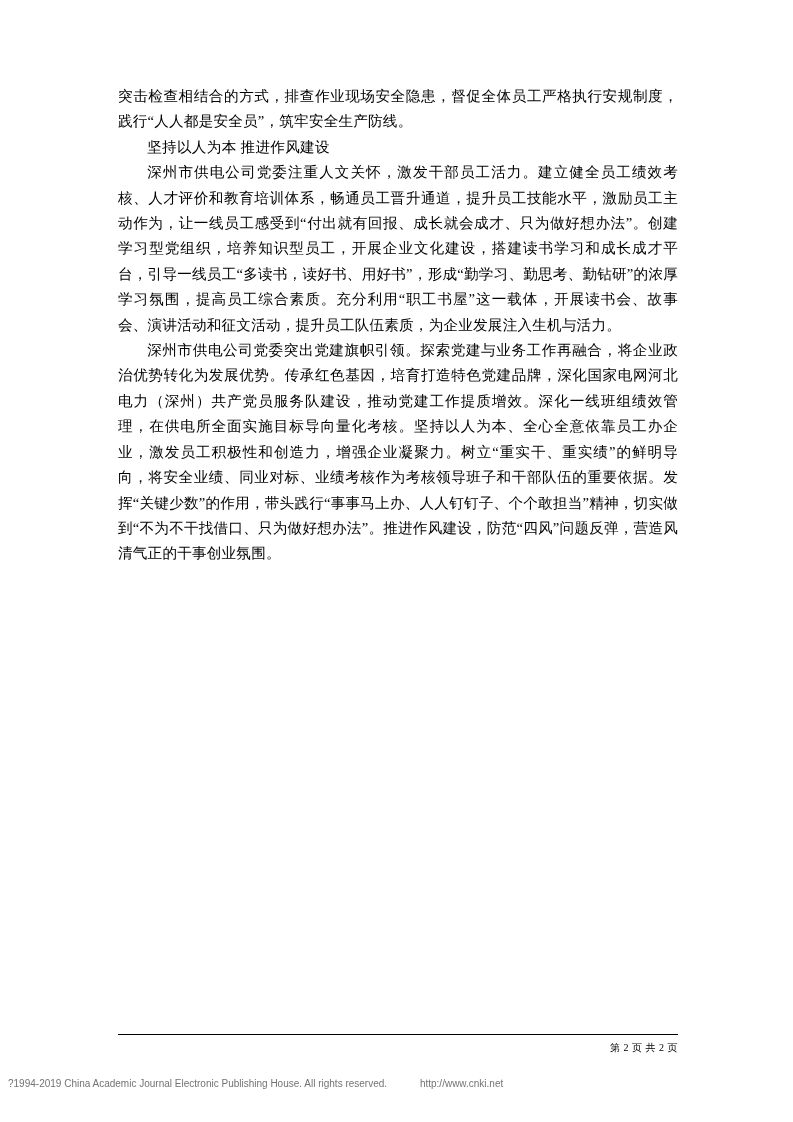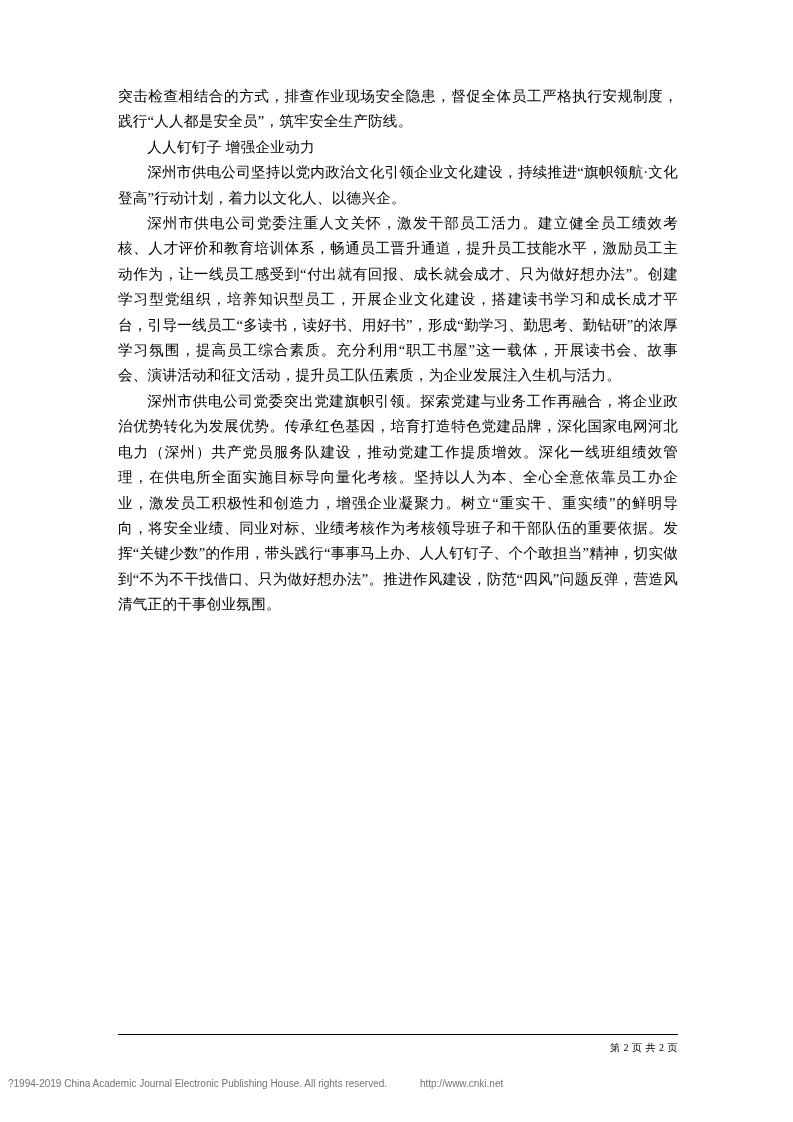--- a/index.html
+++ b/index.html
@@ -75,22 +75,21 @@
     margin-left: 30px;
   }
 </style>
 </head>
 <body>
 
 <div class="page">
 
   <div class="content">
     <p class="para">突击检查相结合的方式，排查作业现场安全隐患，督促全体员工严格执行安规制度，践行“人人都是安全员”，筑牢安全生产防线。</p>
-    <p class="heading">人人钉钉子  增强企业动力</p>
-    <p class="para indent">深州市供电公司坚持以党内政治文化引领企业文化建设，持续推进“旗帜领航·文化登高”行动计划，着力以文化人、以德兴企。</p>
+    <p class="heading">坚持以人为本  推进作风建设</p>
     <p class="para indent">深州市供电公司党委注重人文关怀，激发干部员工活力。建立健全员工绩效考核、人才评价和教育培训体系，畅通员工晋升通道，提升员工技能水平，激励员工主动作为，让一线员工感受到“付出就有回报、成长就会成才、只为做好想办法”。创建学习型党组织，培养知识型员工，开展企业文化建设，搭建读书学习和成长成才平台，引导一线员工“多读书，读好书、用好书”，形成“勤学习、勤思考、勤钻研”的浓厚学习氛围，提高员工综合素质。充分利用“职工书屋”这一载体，开展读书会、故事会、演讲活动和征文活动，提升员工队伍素质，为企业发展注入生机与活力。</p>
     <p class="para indent">深州市供电公司党委突出党建旗帜引领。探索党建与业务工作再融合，将企业政治优势转化为发展优势。传承红色基因，培育打造特色党建品牌，深化国家电网河北电力（深州）共产党员服务队建设，推动党建工作提质增效。深化一线班组绩效管理，在供电所全面实施目标导向量化考核。坚持以人为本、全心全意依靠员工办企业，激发员工积极性和创造力，增强企业凝聚力。树立“重实干、重实绩”的鲜明导向，将安全业绩、同业对标、业绩考核作为考核领导班子和干部队伍的重要依据。发挥“关键少数”的作用，带头践行“事事马上办、人人钉钉子、个个敢担当”精神，切实做到“不为不干找借口、只为做好想办法”。推进作风建设，防范“四风”问题反弹，营造风清气正的干事创业氛围。</p>
   </div>
 
   <div class="footer-rule"></div>
   <div class="page-number">第 2 页  共 2 页</div>
 
   <div class="copyright">
     <span>?1994-2019 China Academic Journal Electronic Publishing House. All rights reserved.</span>
     <span class="cp-url">http://www.cnki.net</span>

